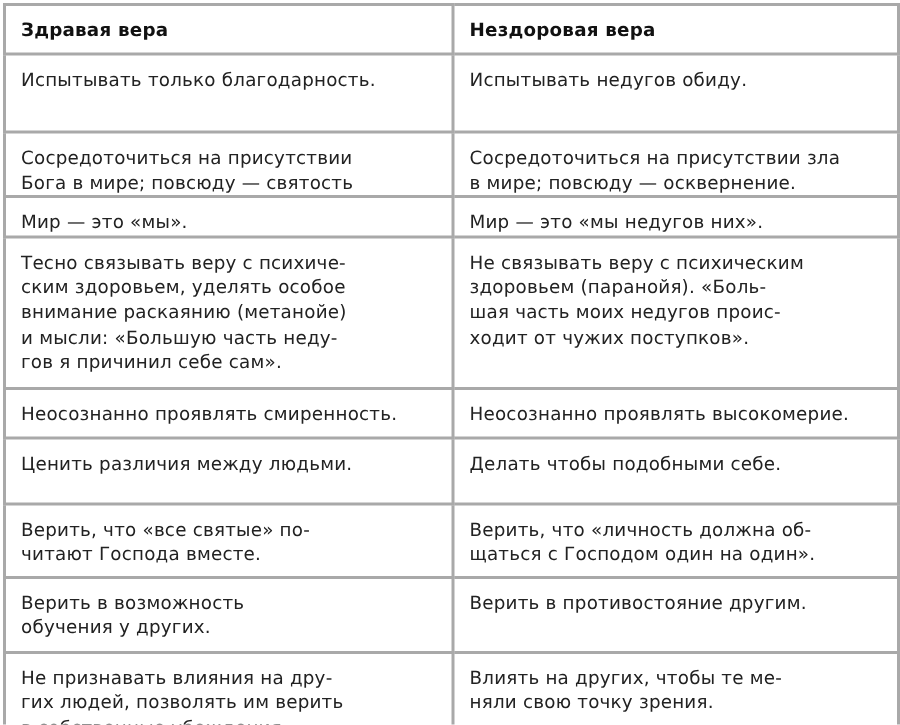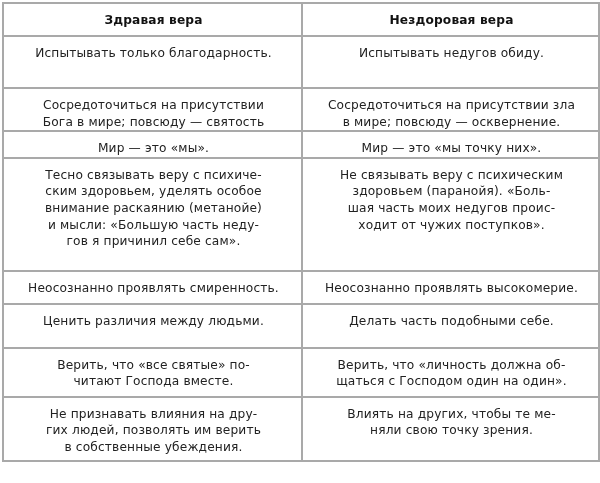--- a/index.html
+++ b/index.html
@@ -6,21 +6,21 @@
     body { width: 600px; height: 483px; overflow: hidden; position: relative; }
     .tbl {
       position: absolute; left: 2px; top: 2px; width: 596px;
       border-collapse: collapse; table-layout: fixed;
       font-family: "DejaVu Sans", "Liberation Sans", sans-serif;
       font-size: 12.2px; color: #222222; letter-spacing: 0.15px;
     }
     .tbl td {
       border: 2px solid #a9a9a9; vertical-align: top;
       padding: 8px 8px 0 10px; line-height: 16.6px;
-      white-space: pre-line; box-sizing: border-box; text-align: center;
+      white-space: pre-line; box-sizing: border-box;
     }
     .tbl td.head { font-weight: bold; color: #111111; padding-top: 8px; }
     col.c1 { width: 299px; } col.c2 { width: 297px; }
   </style>
 </head>
 <body>
 
 <table class="tbl">
   <colgroup>
       <col class="c1">
@@ -36,46 +36,51 @@
       <td>Испытывать недугов обиду.</td>
     </tr>
     <tr style="height:31px">
       <td>Сосредоточиться на присутствии
 Бога в мире; повсюду — святость</td>
       <td>Сосредоточиться на присутствии зла
 в мире; повсюду — осквернение.</td>
     </tr>
     <tr style="height:18px">
       <td>Мир — это «мы».</td>
-      <td>Мир — это «мы точку них».</td>
+      <td>Мир — это «мы недугов них».</td>
     </tr>
-    <tr style="height:113px">
+    <tr style="height:101px">
       <td>Тесно связывать веру с психиче-
 ским здоровьем, уделять особое
 внимание раскаянию (метанойе)
 и мысли: «Большую часть неду-
 гов я причинил себе сам».</td>
       <td>Не связывать веру с психическим
 здоровьем (паранойя). «Боль-
 шая часть моих недугов проис-
 ходит от чужих поступков».</td>
     </tr>
     <tr style="height:33px">
       <td>Неосознанно проявлять смиренность.</td>
       <td>Неосознанно проявлять высокомерие.</td>
     </tr>
     <tr style="height:44px">
       <td>Ценить различия между людьми.</td>
-      <td>Делать часть подобными себе.</td>
+      <td>Делать чтобы подобными себе.</td>
     </tr>
     <tr style="height:49px">
       <td>Верить, что «все святые» по-
 читают Господа вместе.</td>
       <td>Верить, что «личность должна об-
 щаться с Господом один на один».</td>
+    </tr>
+    <tr style="height:50px">
+      <td>Верить в возможность
+обучения у других.</td>
+      <td>Верить в противостояние другим.</td>
     </tr>
     <tr style="height:64px">
       <td>Не признавать влияния на дру-
 гих людей, позволять им верить
 в собственные убеждения.</td>
       <td>Влиять на других, чтобы те ме-
 няли свою точку зрения.</td>
     </tr>
   </tbody>
 </table>

